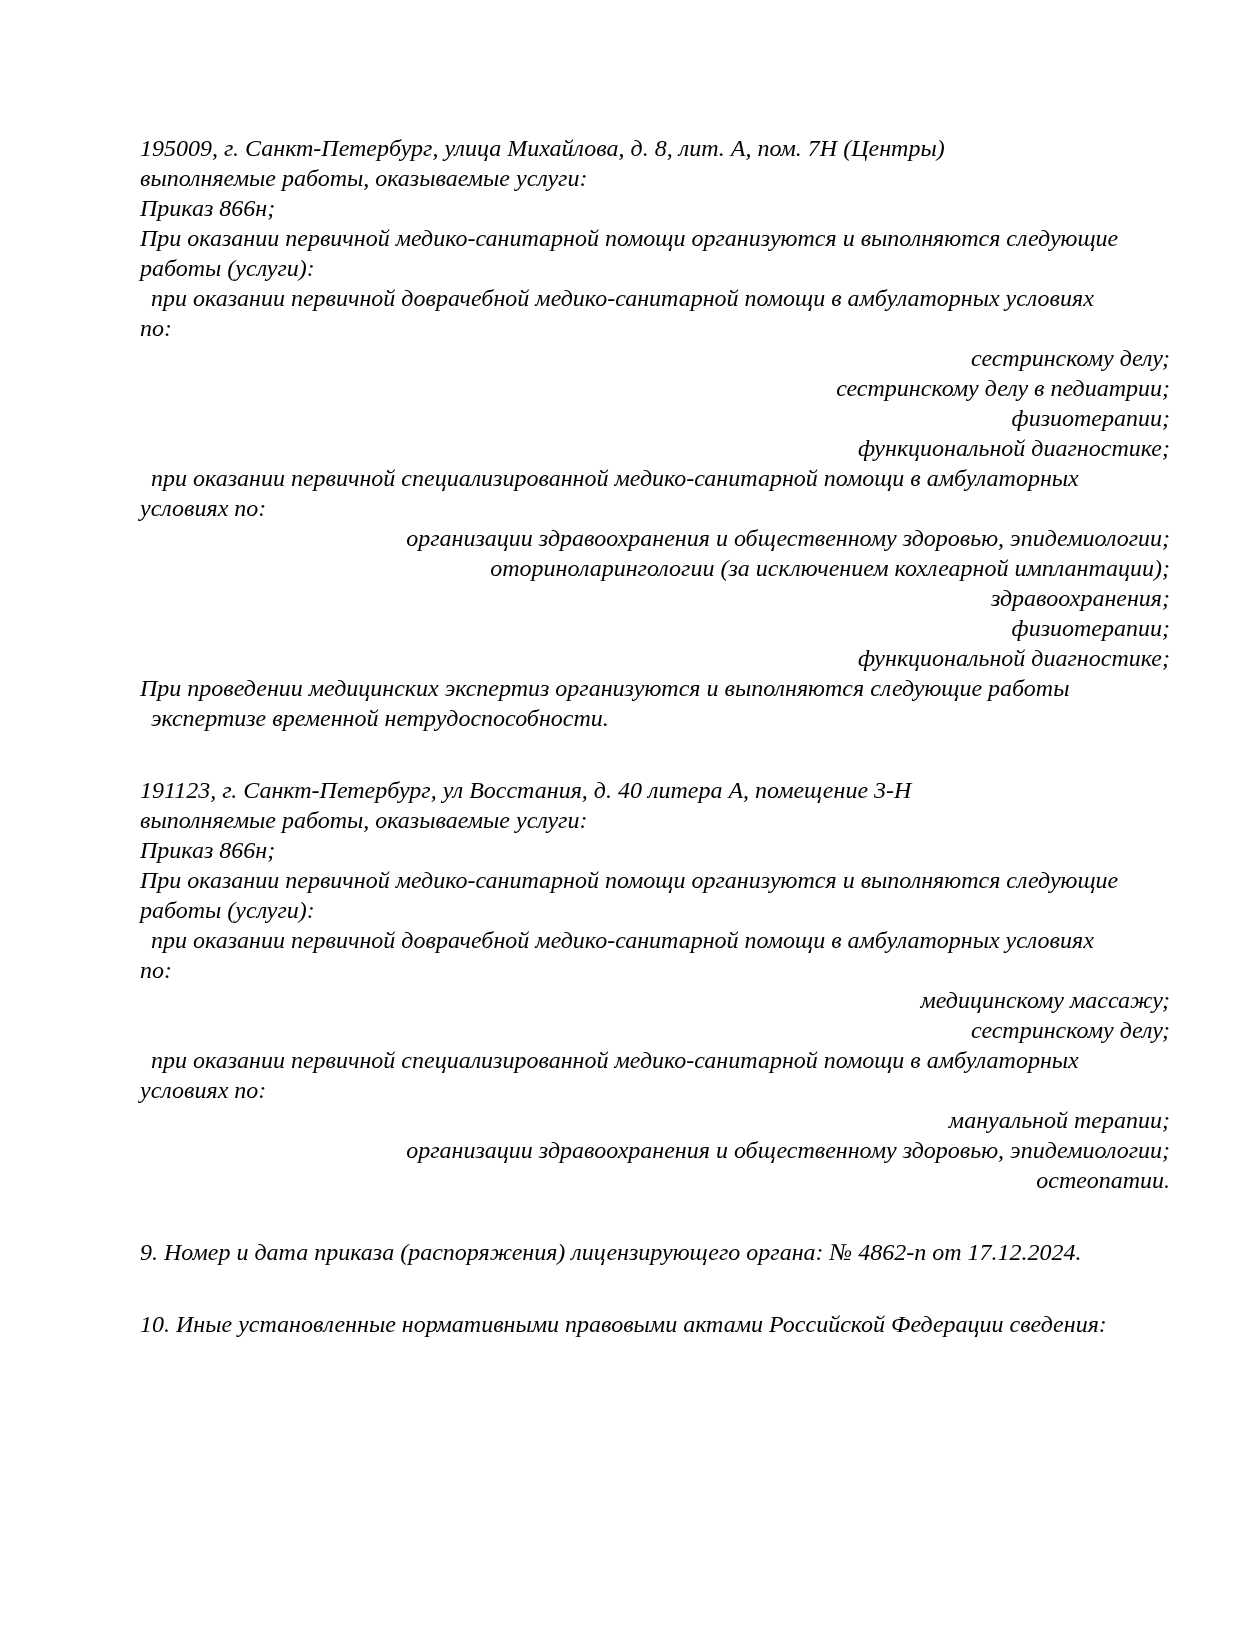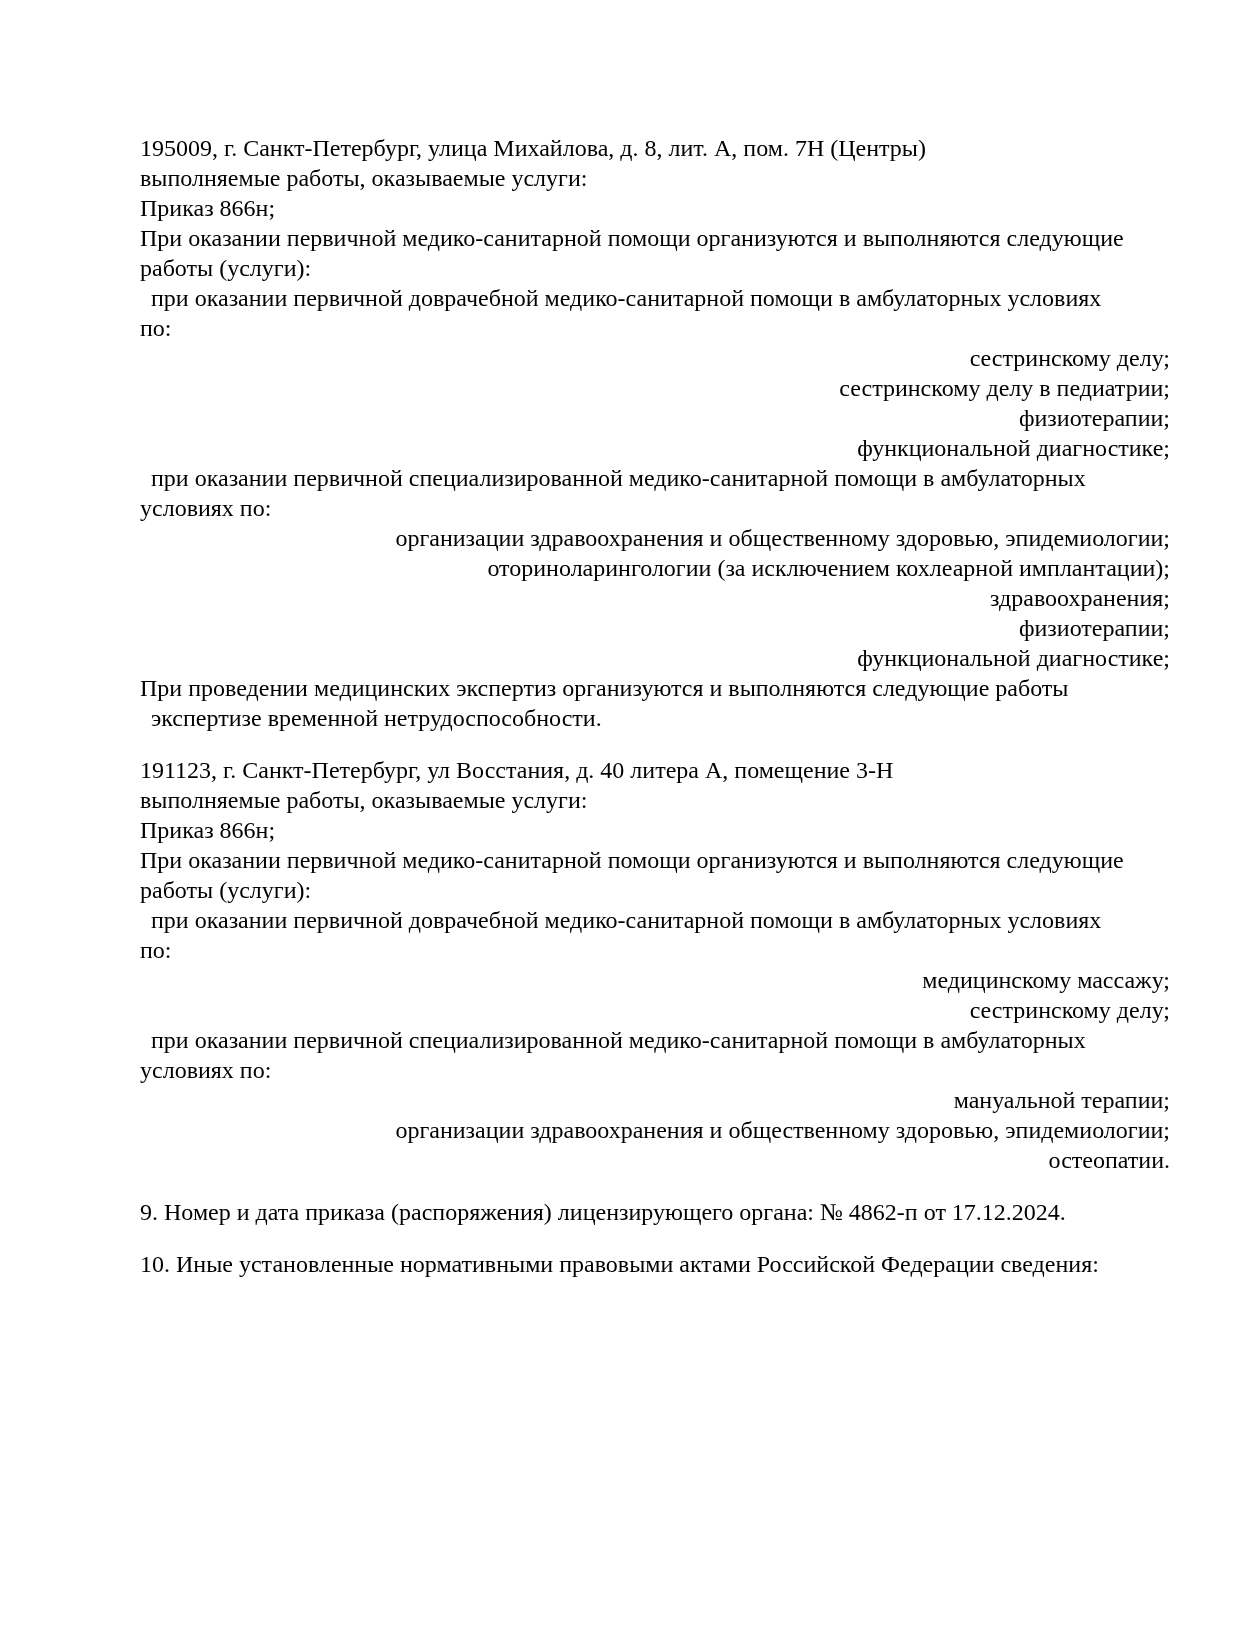--- a/index.html
+++ b/index.html
@@ -1,29 +1,29 @@
 <!DOCTYPE html>
 <html><head>
 <meta charset="utf-8">
 <style>
-  * { margin: 0; padding: 0; box-sizing: border-box; }
+  * { margin: 0; padding: 0; box-sizing: border-box; font-style: italic; }
   html, body { background: #ffffff; }
   .page {
     position: relative;
     width: 1240px;
     height: 1650px;
     background: #ffffff;
     overflow: hidden;
     padding: 133px 70px 0 140px;
     font-family: "Liberation Serif", "DejaVu Serif", serif;
     font-size: 24px;
     line-height: 30px;
     color: #000000;
   }
-  .doc-section + .doc-section { margin-top: 22px; } 
+  .doc-section + .doc-section { margin-top: 42px; } 
   .line { white-space: pre; }
   .indent-0 { padding-left: 0; }
   .indent-1 { padding-left: 11px; }
   .indent-2 { padding-left: 23px; text-align: right; }
 </style>
 </head>
 <body>
 
 <main class="page" style="background: rgb(255, 255, 255); color: rgb(0, 0, 0);">
   <div class="doc-body">

